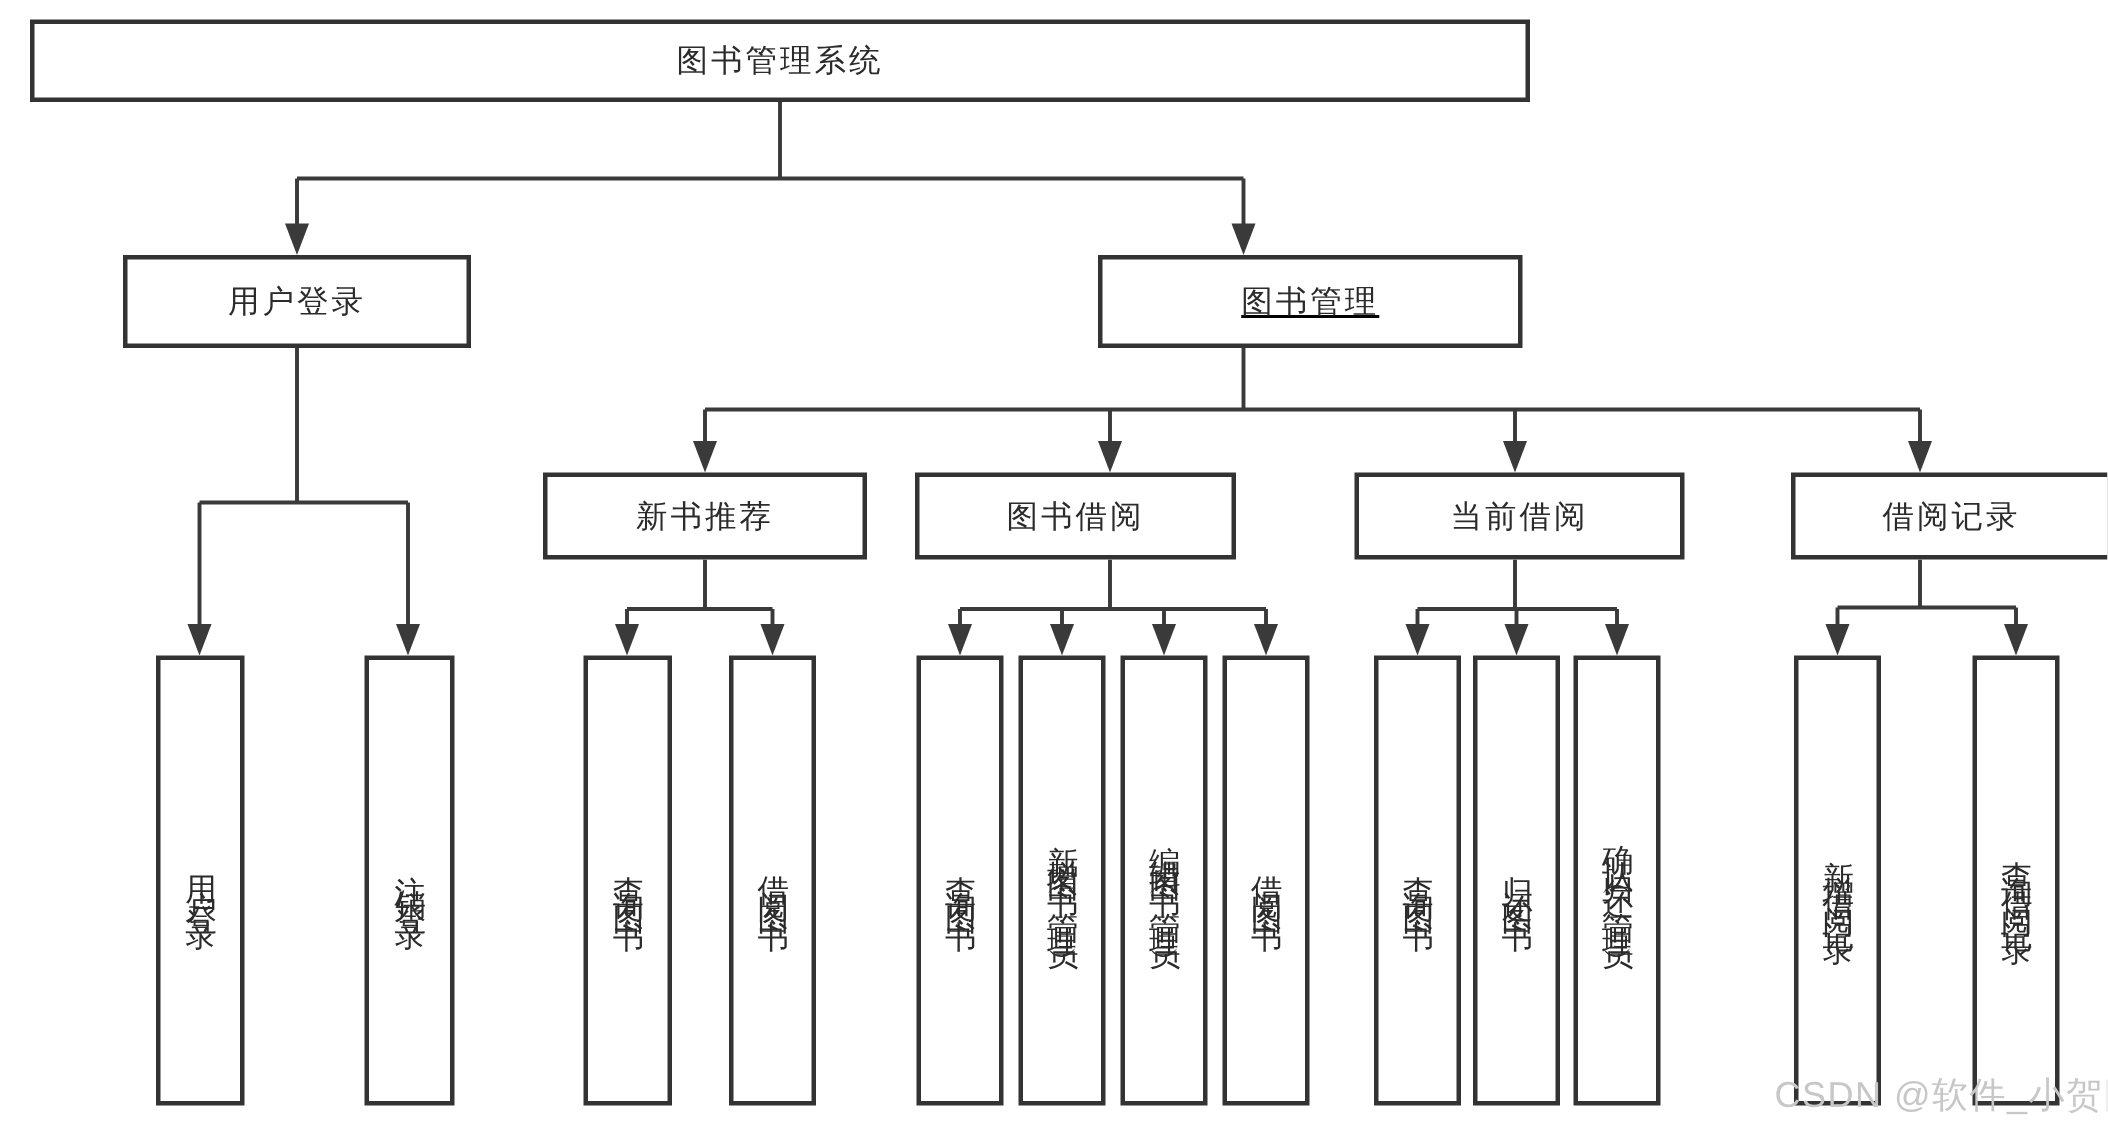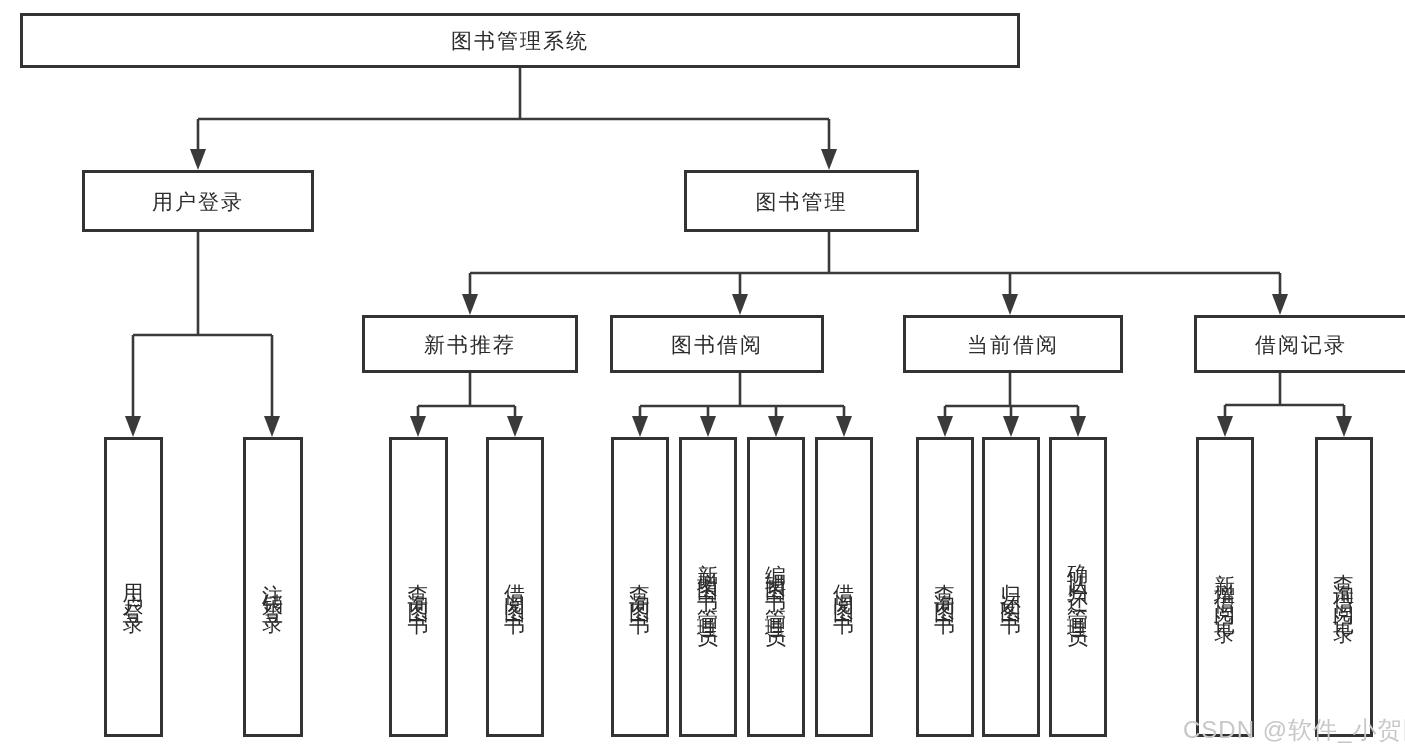--- a/index.html
+++ b/index.html
@@ -96,25 +96,25 @@
     <polygon points="1336,416 1352,416 1344,437"></polygon>
   </svg>
 
   <div class="node" style="left:20px; top:13px; width:1000px; height:55px;">
     <span class="lbl">图书管理系统</span>
   </div>
 
   <div class="node" style="left:82px; top:170px; width:232px; height:62px;">
     <span class="lbl">用户登录</span>
   </div>
-  <div class="node" style="left:684px; top:170px; width:235px; height:62px;">
+  <div class="node" style="left:732px; top:170px; width:283px; height:62px;text-decoration:underline;">
     <span class="lbl">图书管理</span>
   </div>
 
-  <div class="node" style="left:362px; top:315px; width:216px; height:58px;">
+  <div class="node" style="left:362px; top:315px; width:216px; height:58px;font-family:Liberation Serif, serif;">
     <span class="lbl">新书推荐</span>
   </div>
   <div class="node" style="left:610px; top:315px; width:214px; height:58px;">
     <span class="lbl">图书借阅</span>
   </div>
   <div class="node" style="left:903px; top:315px; width:220px; height:58px;">
     <span class="lbl">当前借阅</span>
   </div>
   <div class="node" style="left:1173px; top:315px; width:214px; height:58px;margin-left:21px;">
     <span class="lbl">借阅记录</span>

